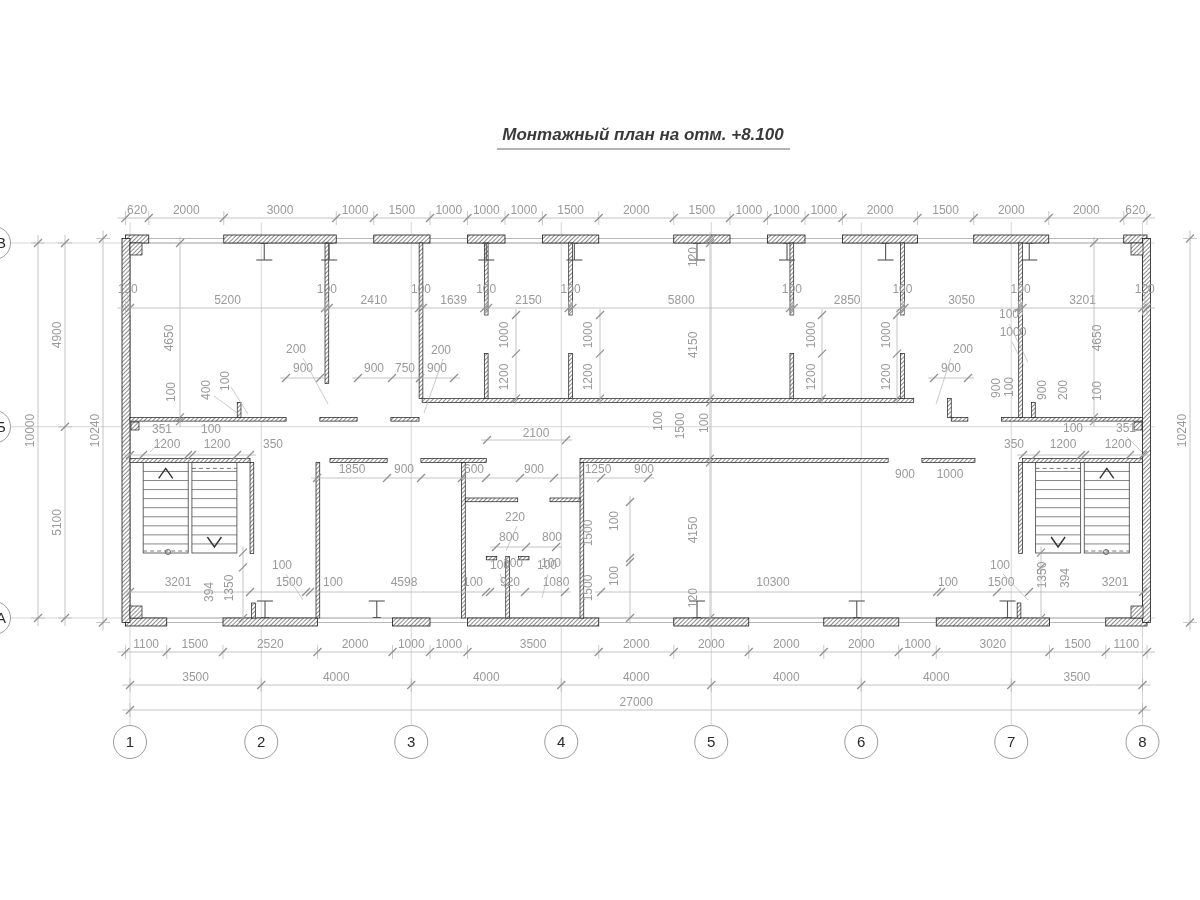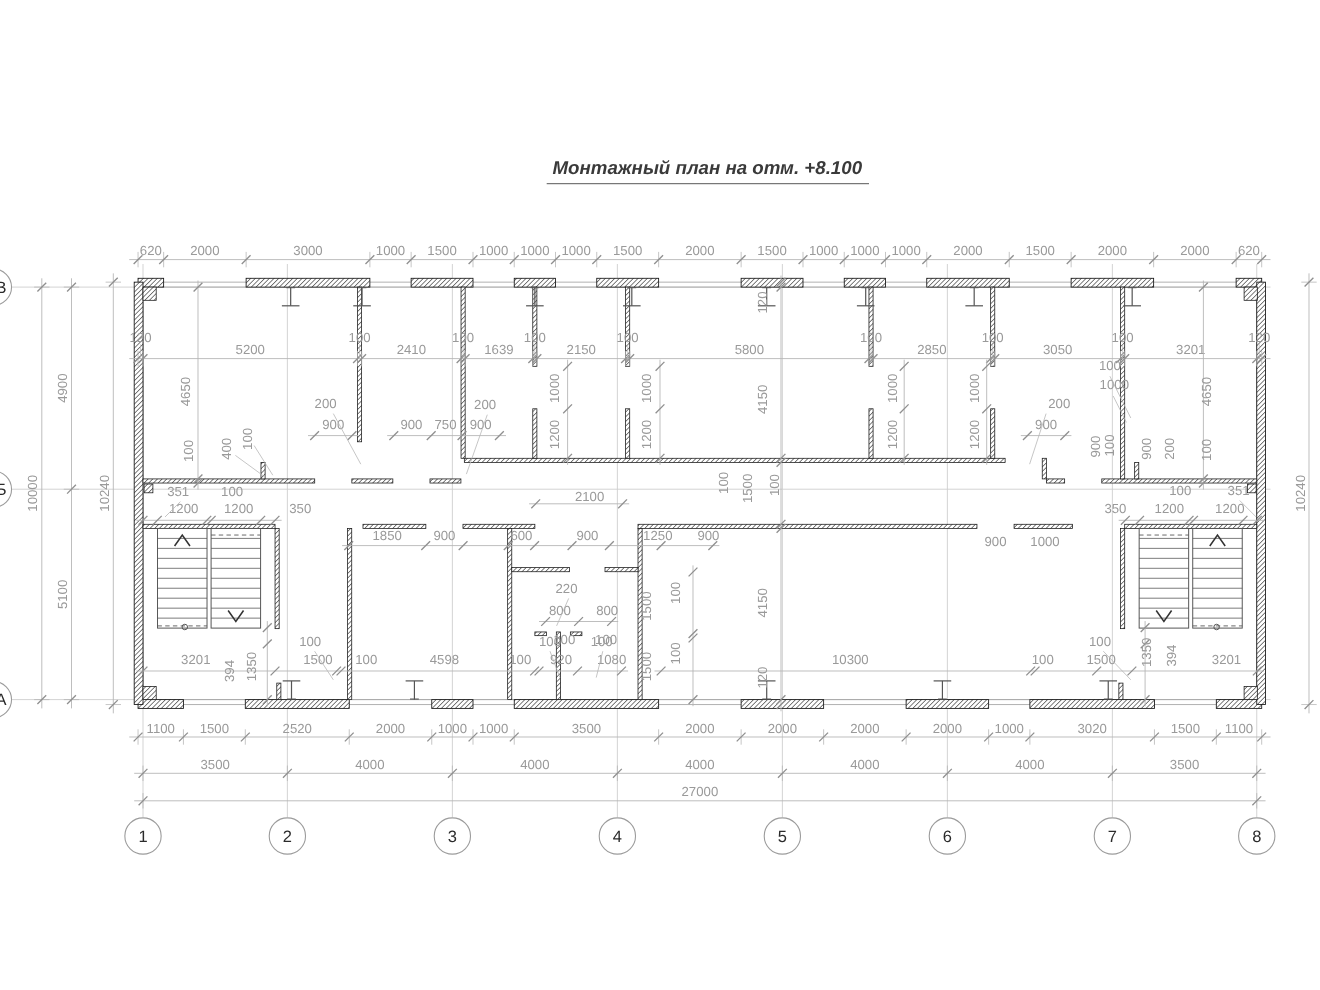--- a/index.html
+++ b/index.html
@@ -1,17 +1,17 @@
 <!DOCTYPE html>
 <html><head>
 <meta charset="utf-8">
 <style>
   html,body{margin:0;padding:0;background:#fff;}
   .page{position:relative;width:1200px;height:828px;background:#fff;overflow:hidden;
-        font-family:"Liberation Sans","DejaVu Sans",sans-serif;margin-top:18px;}
+        font-family:"Liberation Sans","DejaVu Sans",sans-serif;}
   svg text{font-family:"Liberation Sans","DejaVu Sans",sans-serif;}
   .dimtxt{fill:#9a9a9a;font-size:12px;}
   .axistxt{fill:#2b2b2b;font-size:15px;}
   .titletxt{fill:#3a3a3a;font-size:17px;font-style:italic;font-weight:bold;}
 </style>
 </head>
 <body>
 
 <div class="page">
   <svg id="plan" width="1200" height="900" viewBox="0 0 1200 900">

